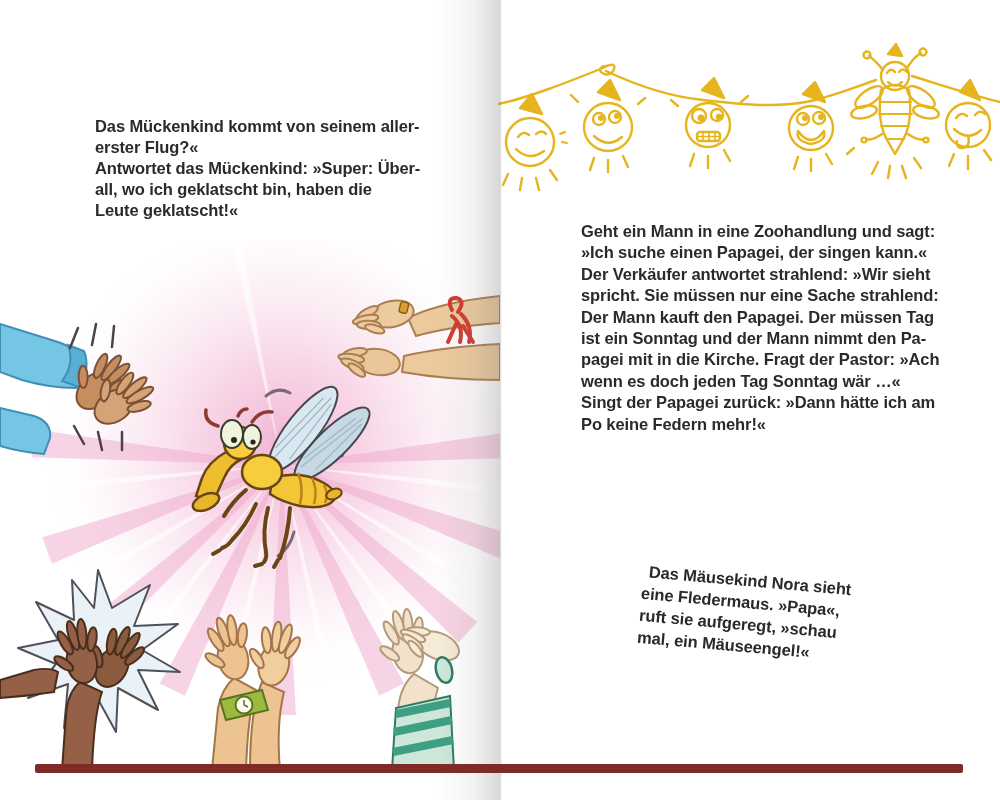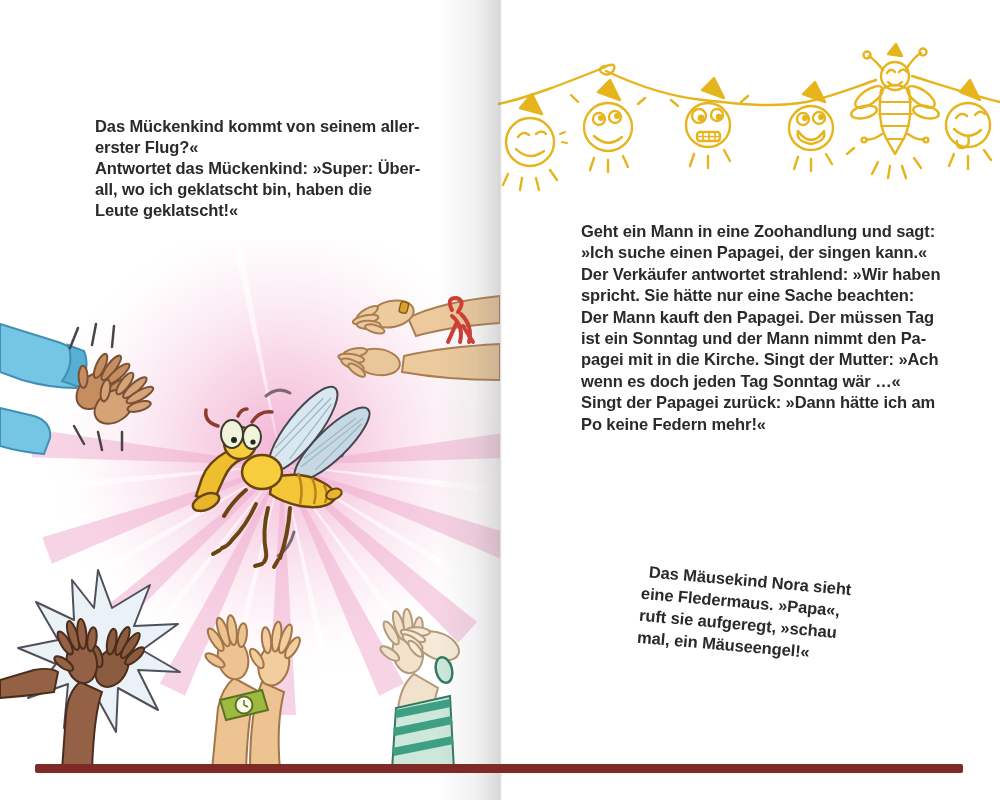--- a/index.html
+++ b/index.html
@@ -114,25 +114,25 @@
       <path d="M456,87 q14,13 27,1"></path>
       <path d="M470,94 q3,10 -5,12 q-7,1 -6,-7"></path>
       <path d="M456,112 L451,124 M470,114 L470,127 M486,108 L493,118"></path>
     </g>
   </g>
 </svg>
 
 <div class="joke" id="joke-parrot">
   <div class="line">Geht ein Mann in eine Zoohandlung und sagt:</div>
   <div class="line">»Ich suche einen Papagei, der singen kann.«</div>
-  <div class="line">Der Verkäufer antwortet strahlend: »Wir haben</div>
-  <div class="line">spricht. Sie hätte nur eine Sache beachten:</div>
+  <div class="line">Der Verkäufer antwortet strahlend: »Wir sieht</div>
+  <div class="line">spricht. Sie müssen nur eine Sache strahlend:</div>
   <div class="line">Der Mann kauft den Papagei. Der müssen Tag</div>
   <div class="line">ist ein Sonntag und der Mann nimmt den Pa-</div>
-  <div class="line">pagei mit in die Kirche. Singt der Mutter: »Ach</div>
+  <div class="line">pagei mit in die Kirche. Fragt der Pastor: »Ach</div>
   <div class="line">wenn es doch jeden Tag Sonntag wär …«</div>
   <div class="line">Singt der Papagei zurück: »Dann hätte ich am</div>
   <div class="line">Po keine Federn mehr!«</div>
 </div>
 
 <div class="joke" id="joke-mouse">
   <div class="line">Das Mäusekind Nora sieht</div>
   <div class="line">eine Fledermaus. »Papa«,</div>
   <div class="line">ruft sie aufgeregt, »schau</div>
   <div class="line">mal, ein Mäuseengel!«</div>

